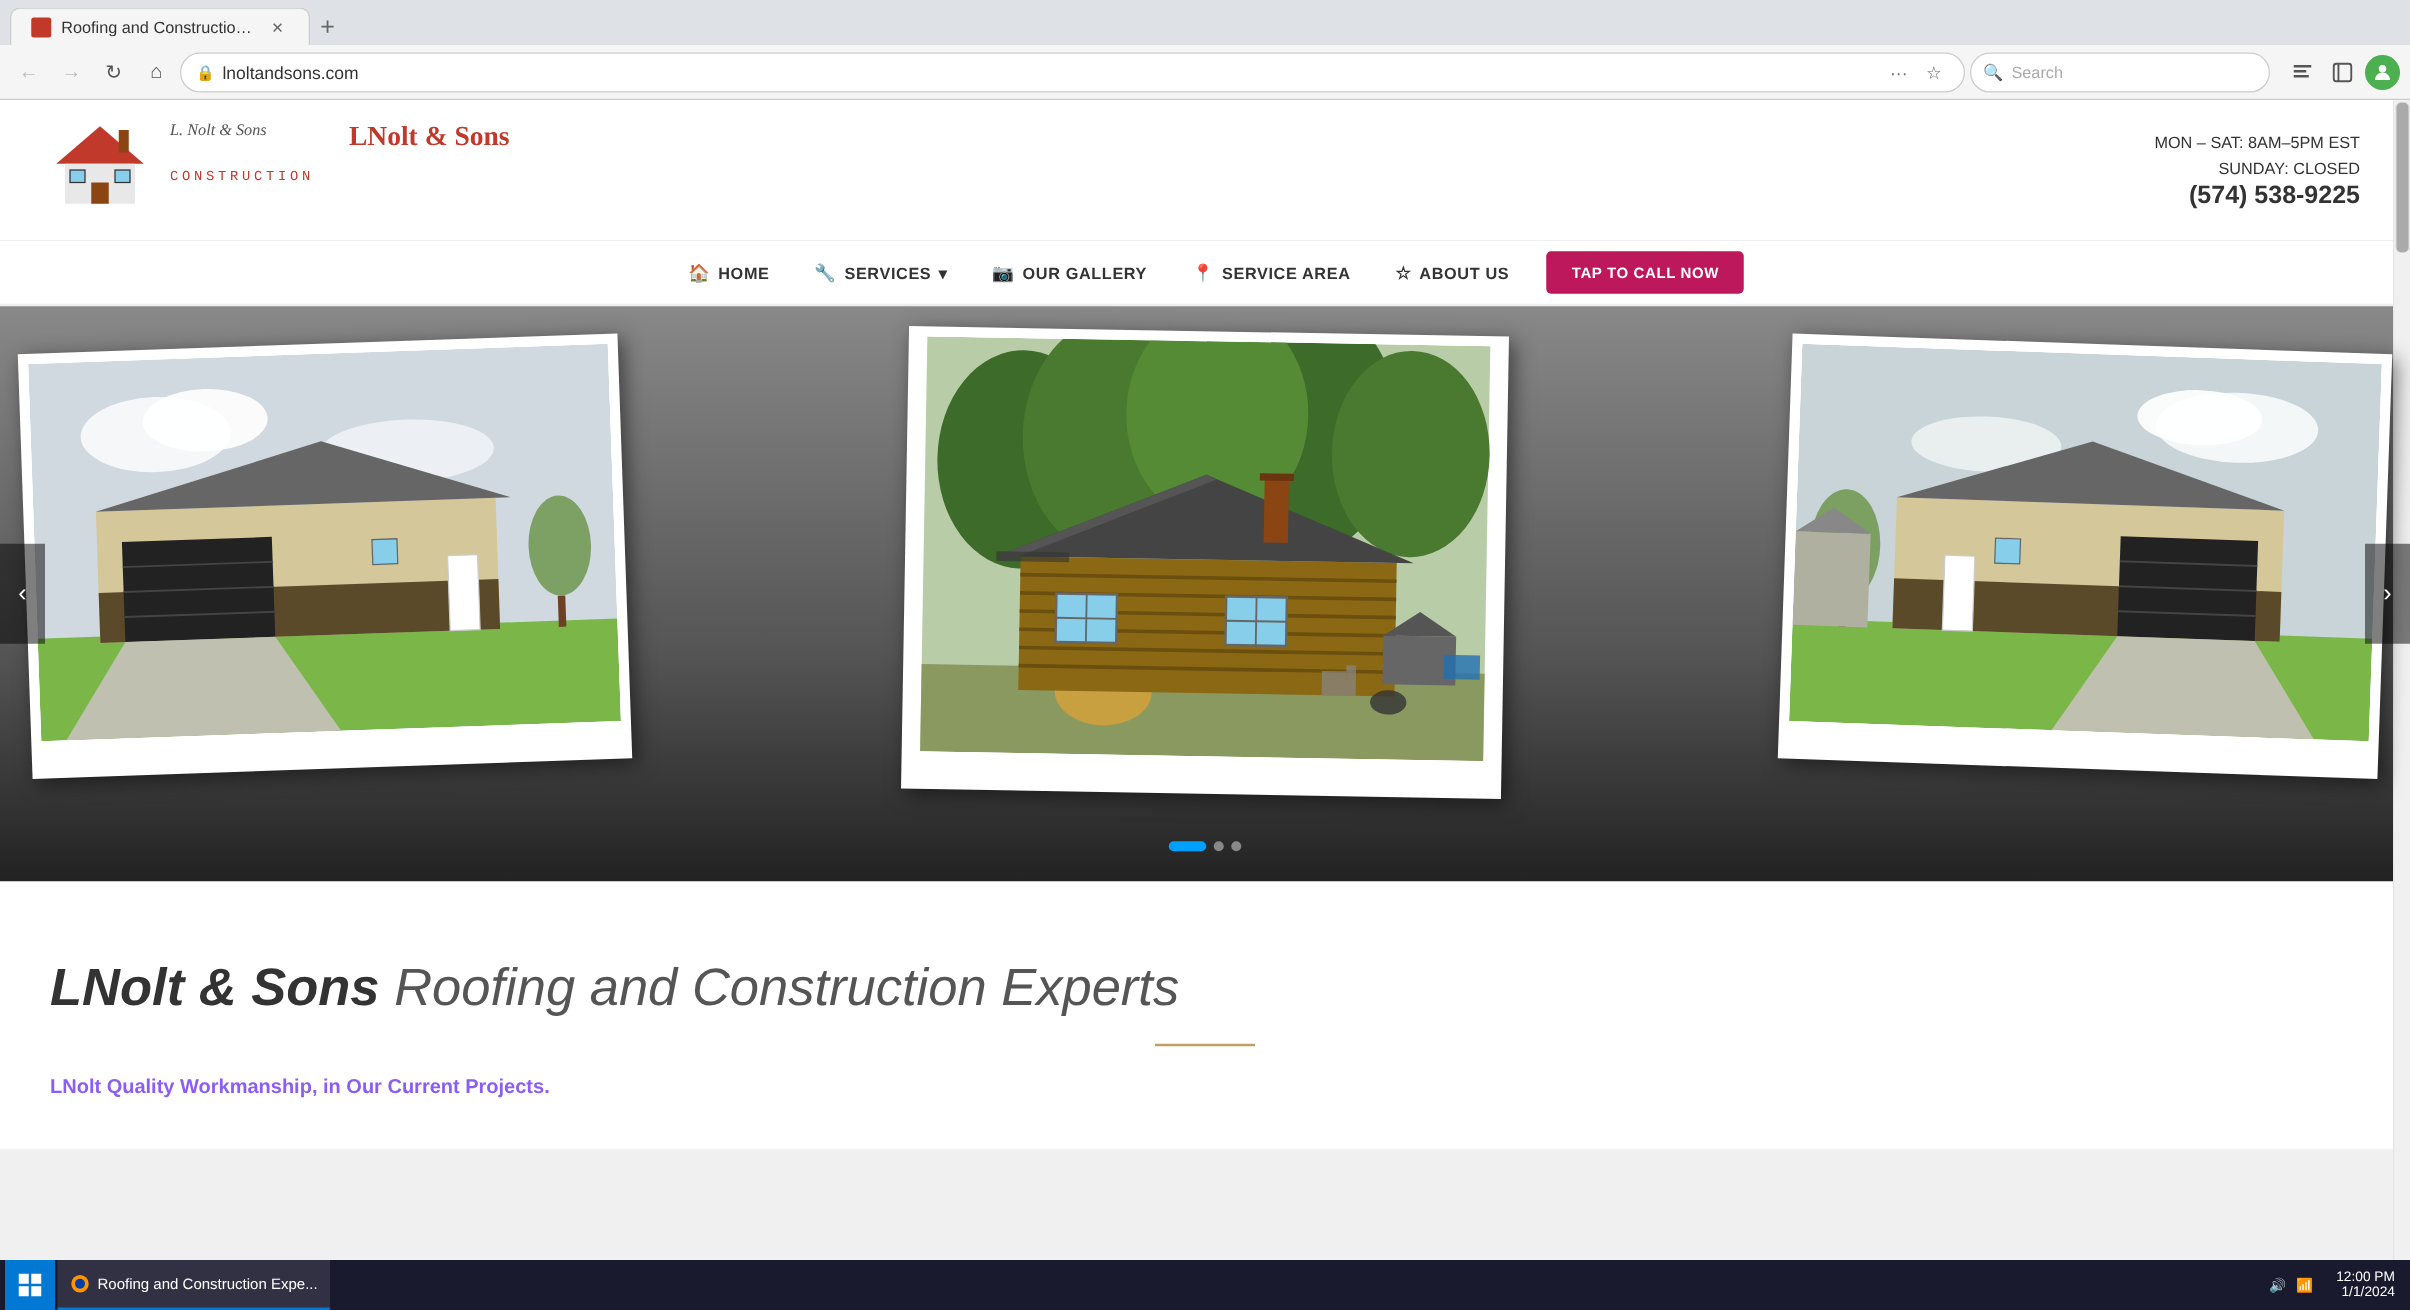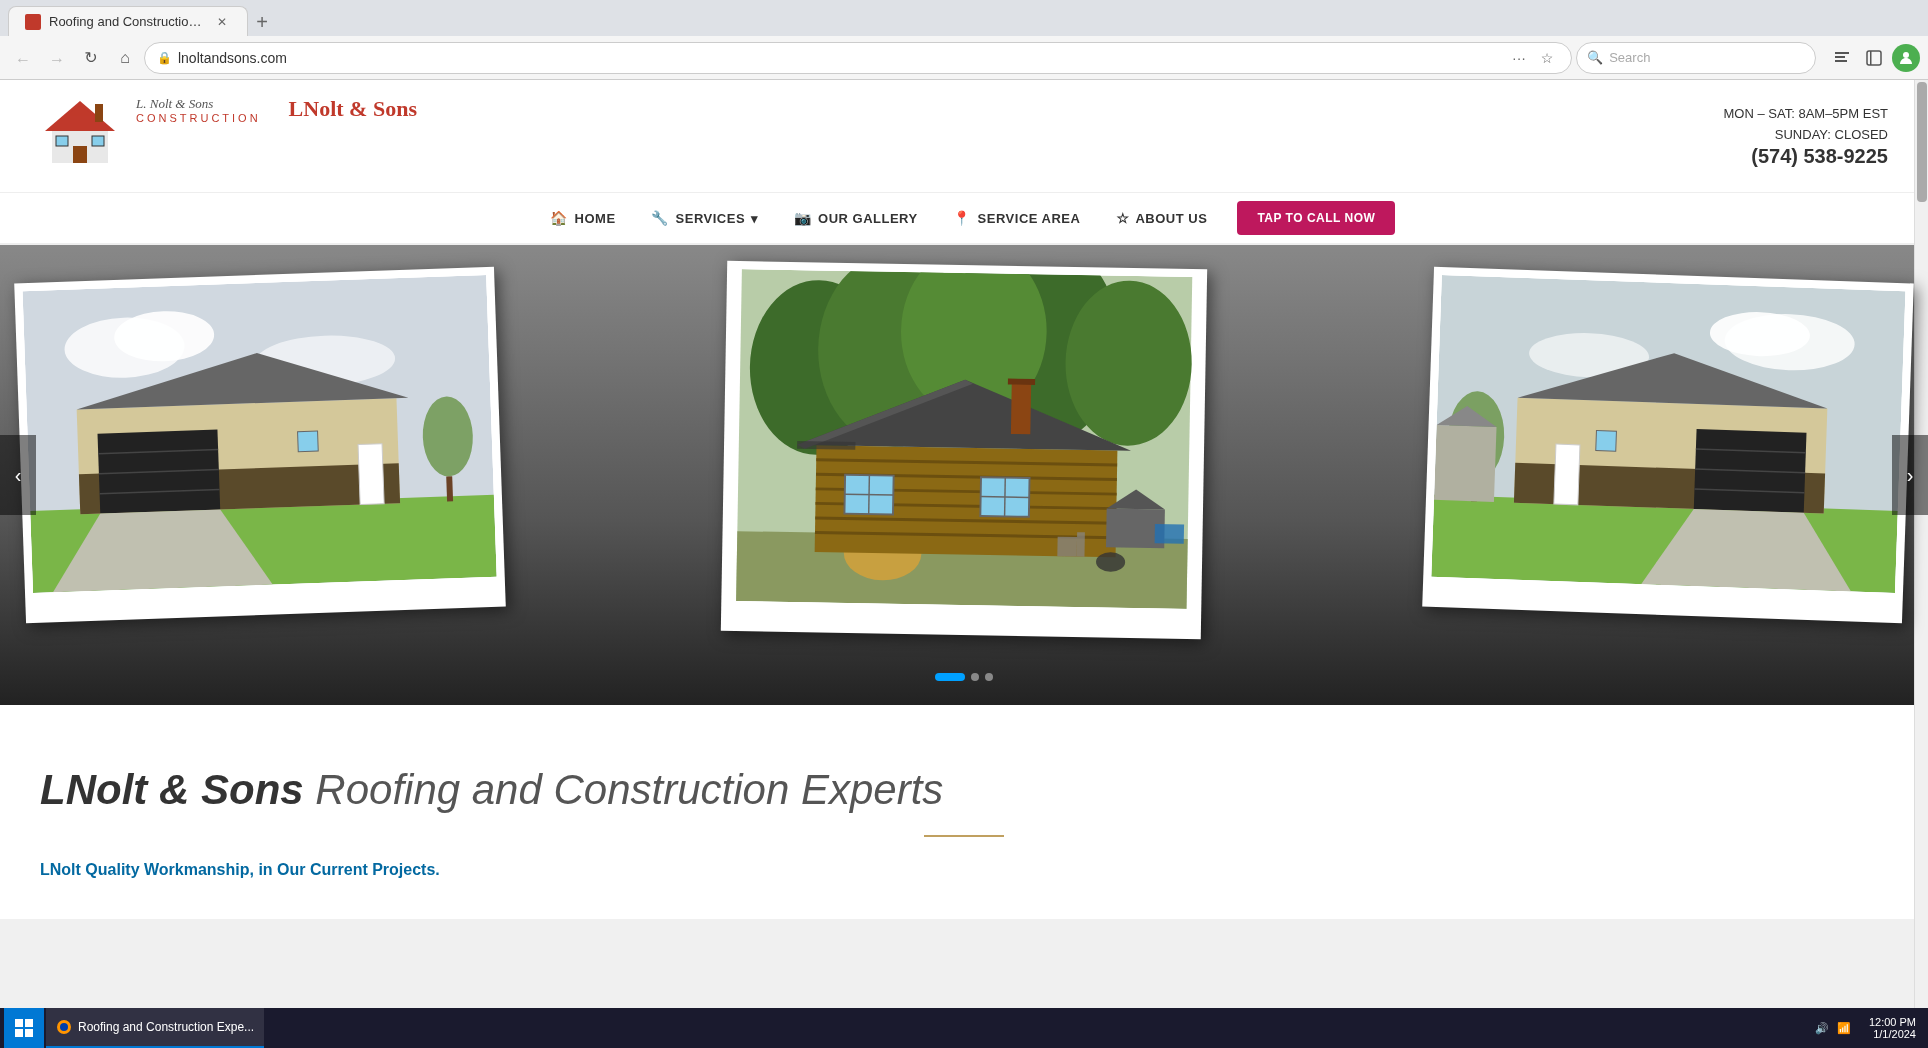--- a/index.html
+++ b/index.html
@@ -300,21 +300,21 @@
       font-weight: 400;
     }
     .content-divider {
       width: 80px;
       height: 2px;
       background: #c0a060;
       margin: 0 auto 24px;
     }
     .content-subtitle {
       font-size: 16px;
-      color: #0369a1;
+      color: #8b5cf6;
       font-weight: 600;
     }
 
     
     .scrollbar {
       position: fixed;
       right: 0;
       top: 80px;
       width: 14px;
       height: calc(100% - 80px);
@@ -470,21 +470,21 @@
 
         <rect x="16" y="40" width="12" height="10" fill="#87ceeb" stroke="#333" stroke-width="1"></rect>
         <rect x="52" y="40" width="12" height="10" fill="#87ceeb" stroke="#333" stroke-width="1"></rect>
 
         <rect x="55" y="8" width="8" height="18" fill="#8B4513"></rect>
 
         <polygon points="25,20 40,10 55,20" fill="#c0392b" opacity="0.7"></polygon>
       </svg>
       <div class="logo-text-area">
         <div style="font-family: Georgia, serif; font-size: 13px; color: #555; font-style: italic;">L. Nolt &amp; Sons</div>
-        <div style="font-family: Liberation Sans, sans-serif; font-size: 11px; letter-spacing: 3px; color: #c0392b; text-transform: uppercase;">CONSTRUCTION</div>
+        <div style="font-family: Liberation Mono, monospace; font-size: 11px; letter-spacing: 3px; color: #c0392b; text-transform: uppercase; margin-top: 24px;">CONSTRUCTION</div>
       </div>
       <div style="margin-left: 12px;">
         <span style="font-size: 22px; color: #c0392b; font-weight: bold; font-family: Georgia, serif;">LNolt &amp; Sons</span>
       </div>
     </div>
 
     <div class="header-contact">
       <div class="header-hours">
         <div>MON – SAT: 8AM–5PM EST</div>
         <div>SUNDAY: CLOSED</div>

